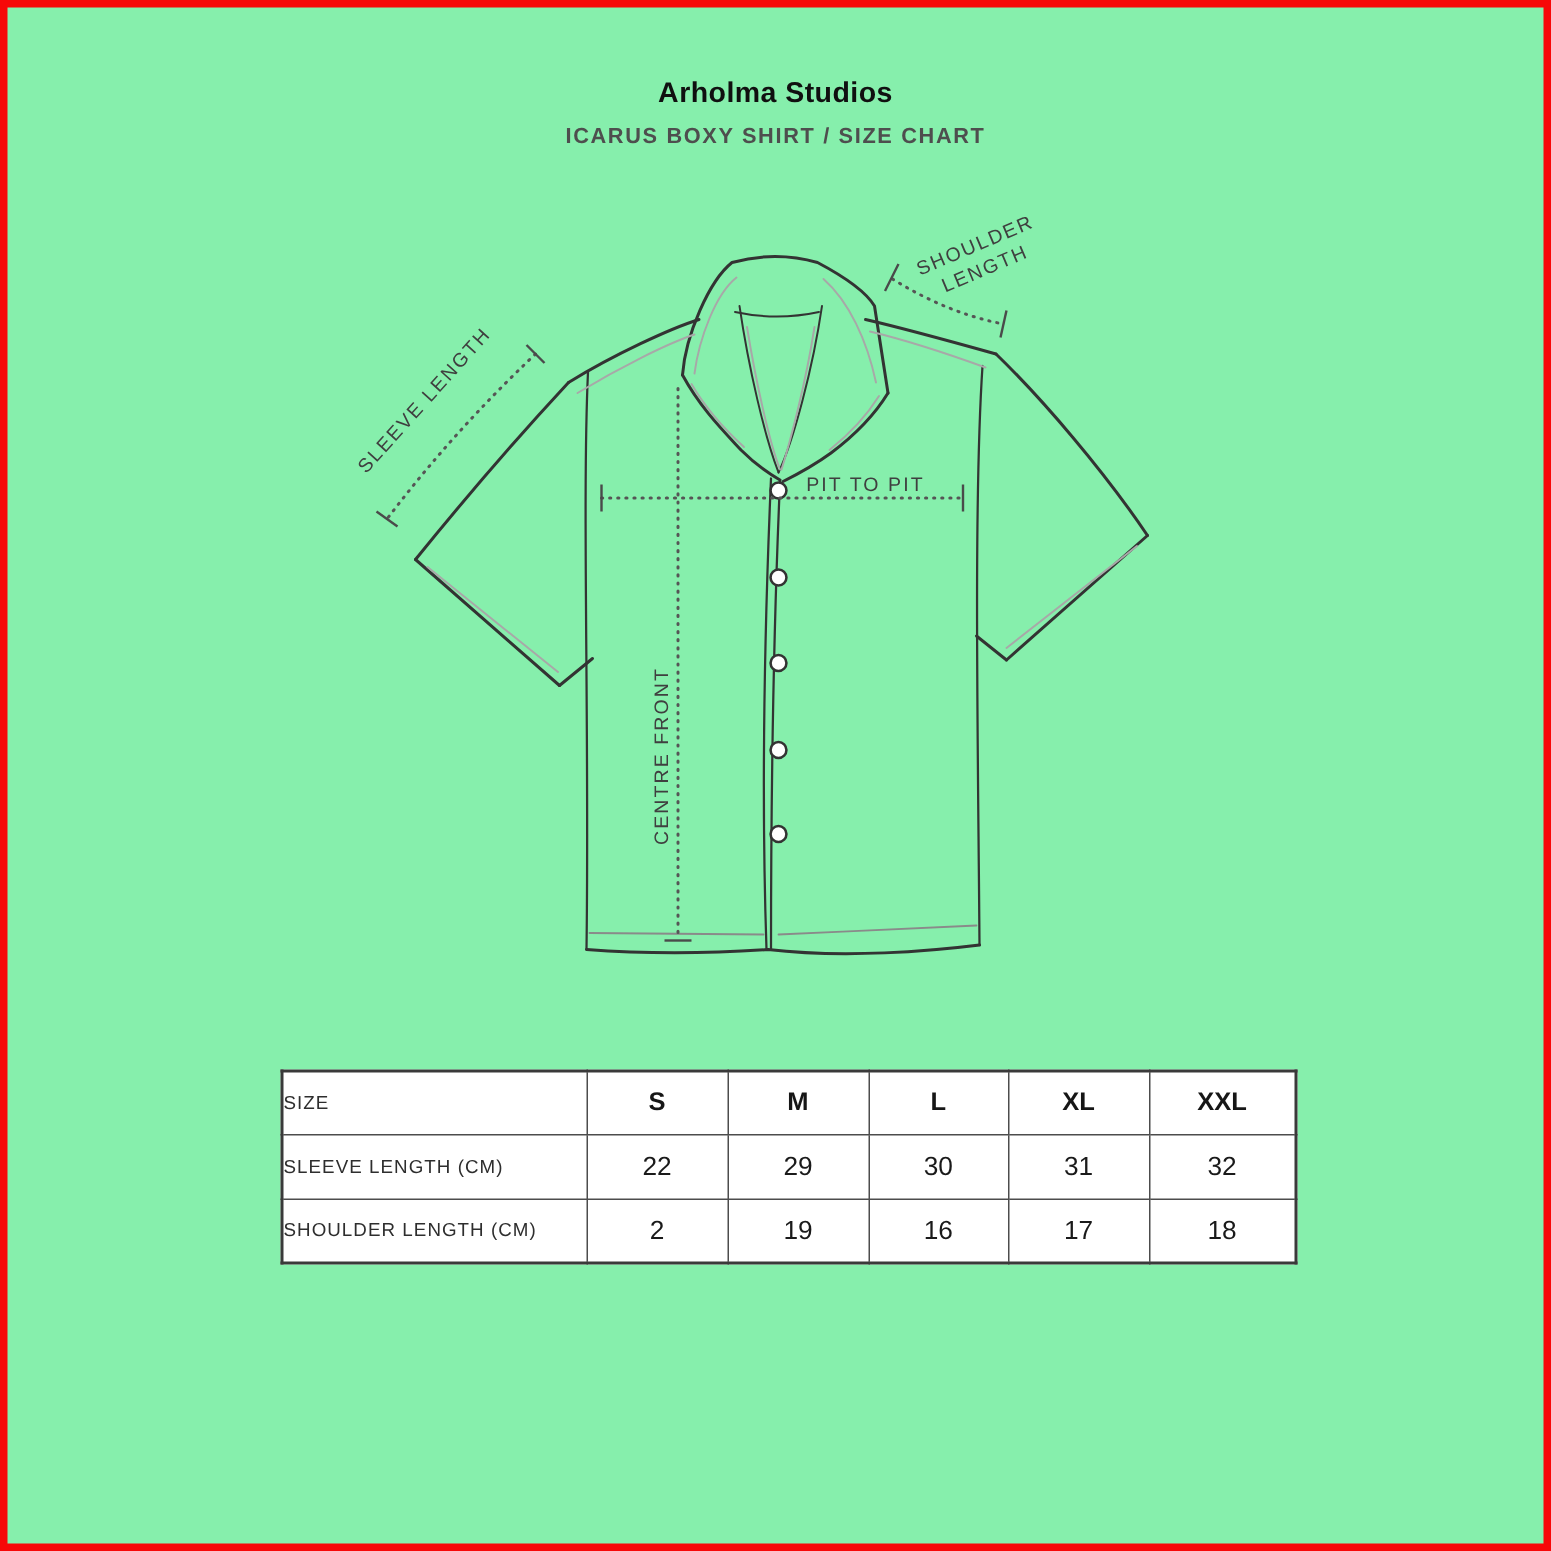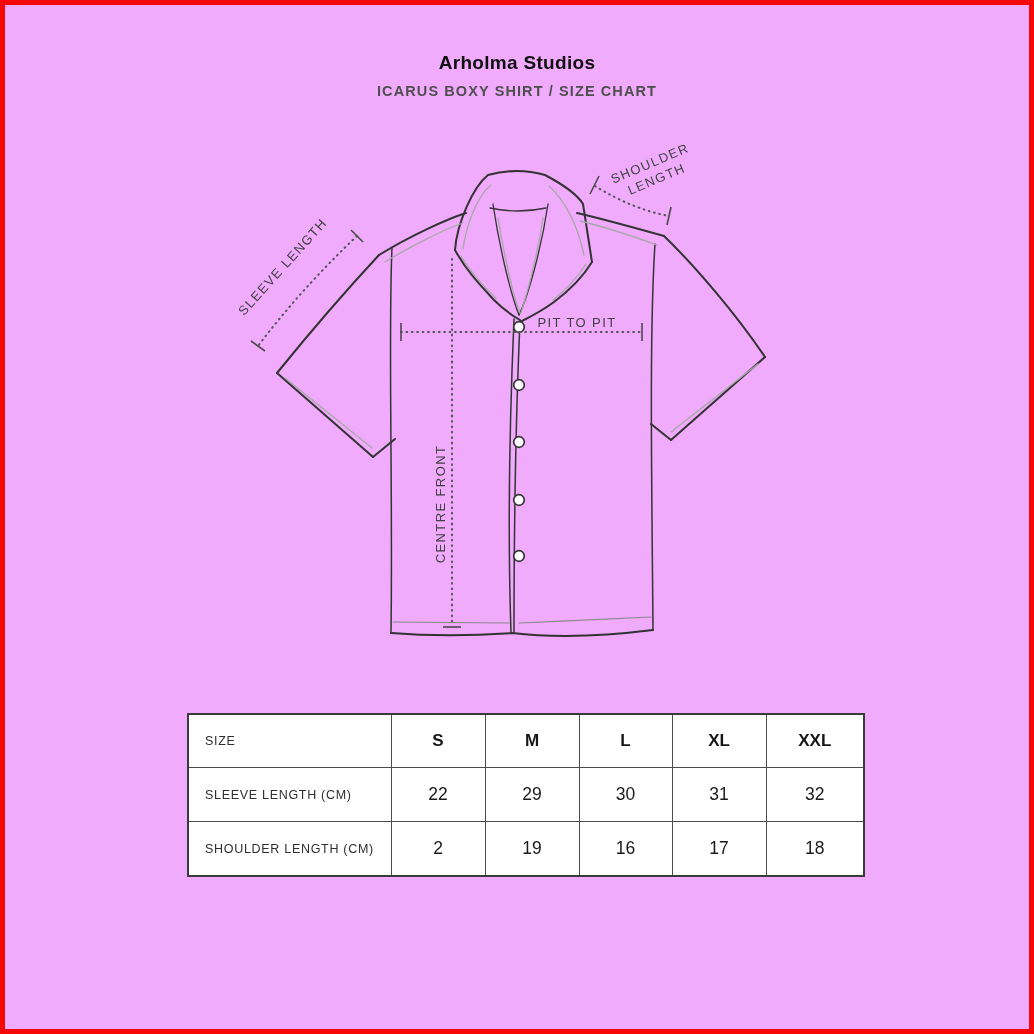--- a/index.html
+++ b/index.html
@@ -1,18 +1,18 @@
 <!DOCTYPE html>
 <html><head>
 <meta charset="utf-8">
 <style>
   html,body{margin:0;padding:0;background:#fff;}
   .page{
     position:relative;width:1034px;height:1034px;box-sizing:border-box;
-    border:5px solid #f70808;background:#f0abfc;overflow:hidden;
+    border:5px solid #f70808;background:#86efac;overflow:hidden;
     font-family:"Liberation Sans",sans-serif;
   }
   .brand{
     position:absolute;top:47px;left:0;width:100%;margin:0;text-align:center;
     font-size:19px;font-weight:700;color:#101010;letter-spacing:.3px;
   }
   .subtitle{
     position:absolute;top:78px;left:0;width:100%;margin:0;text-align:center;
     font-size:14.5px;font-weight:700;color:#4e4e4e;letter-spacing:1.1px;
   }
@@ -23,21 +23,21 @@
   .detail{stroke:#a8a8a8;stroke-width:1.3;fill:none;stroke-linecap:round;}
   .hemline{stroke:#8a8a8a;stroke-width:1.2;fill:none;stroke-linecap:round;}
   .dots{stroke:#555;stroke-width:2;fill:none;stroke-dasharray:.8 4.6;stroke-linecap:round;}
   .tick{stroke:#4a4a4a;stroke-width:1.6;fill:none;stroke-linecap:butt;}
   .btn{stroke:#333;stroke-width:1.7;fill:#fff;}
   .anno{font-family:"Liberation Sans",sans-serif;font-size:13px;fill:#3f3f3f;letter-spacing:1.4px;}
   .size-table{
     position:absolute;left:182px;top:708px;border-collapse:collapse;table-layout:fixed;
     background:#fff;border:2px solid #3a3a3a;
   }
-  .size-table td{border:1.5px solid #4c4c4c;padding:16px;vertical-align:middle;}
+  .size-table td{border:1.5px solid #4c4c4c;padding:0;vertical-align:middle;}
   .label-cell{text-align:left;padding-left:20px;font-size:12.5px;color:#2e2e2e;letter-spacing:.7px;}
   .head-cell{text-align:center;font-size:17px;font-weight:700;color:#161616;}
   .val-cell{text-align:center;font-size:17.5px;color:#1a1a1a;}
 </style>
 </head>
 <body>
 
 <div class="page">
 
   <h1 class="brand">Arholma Studios</h1>

